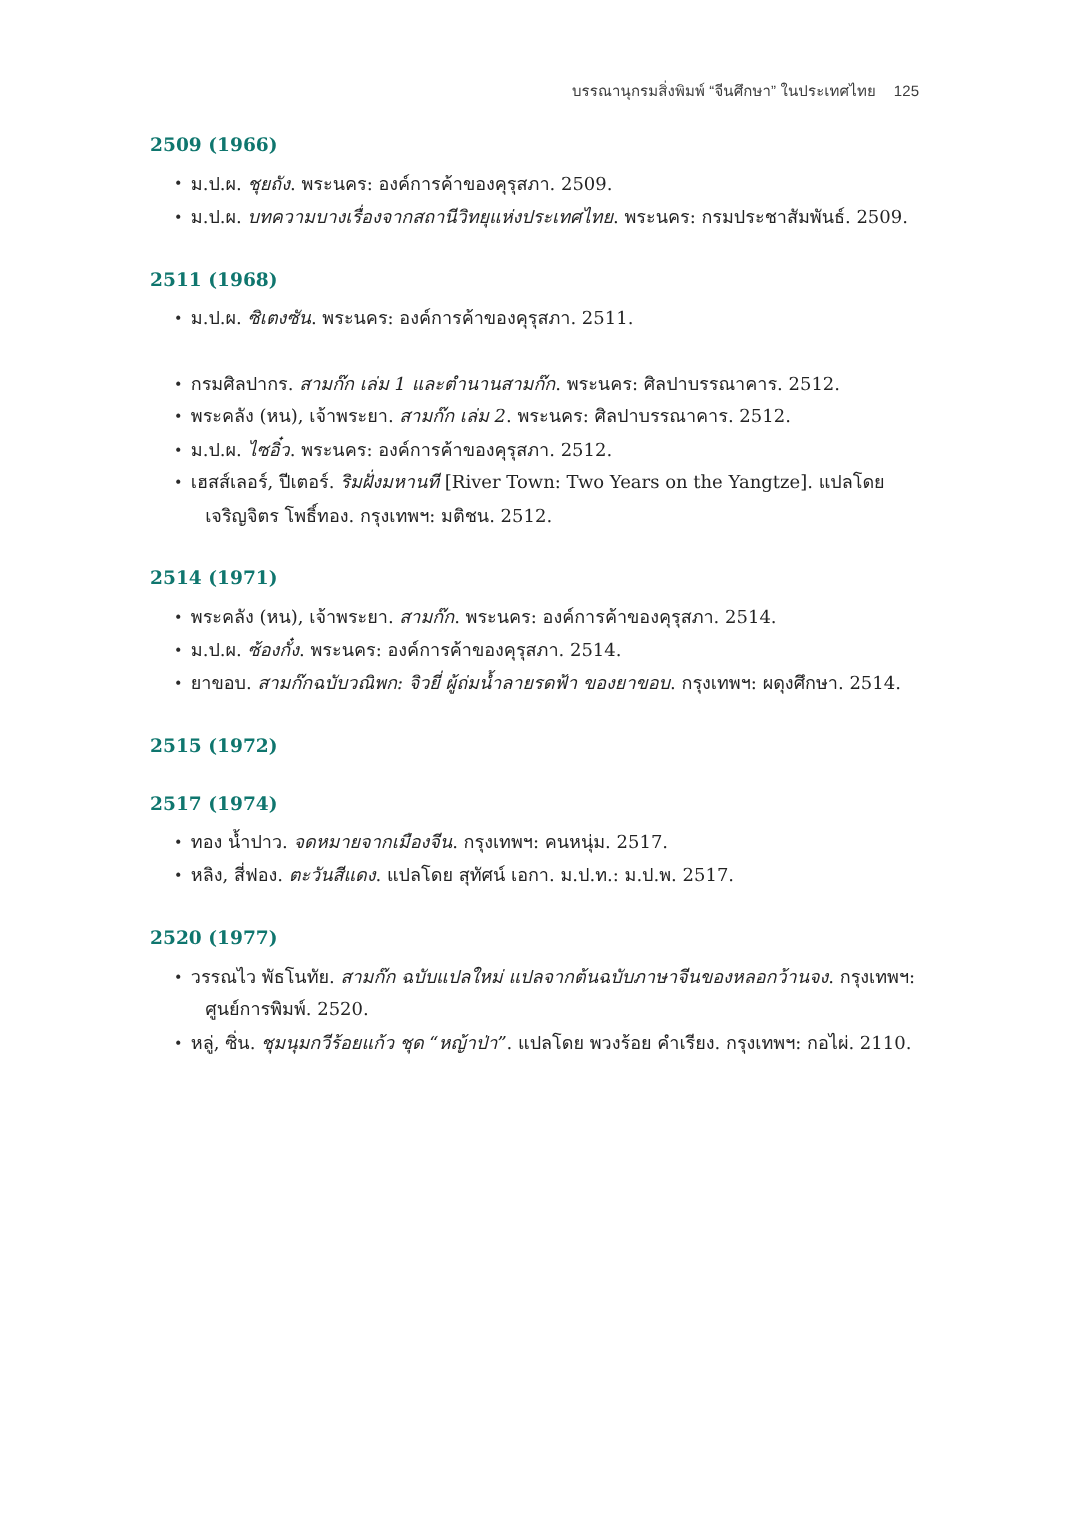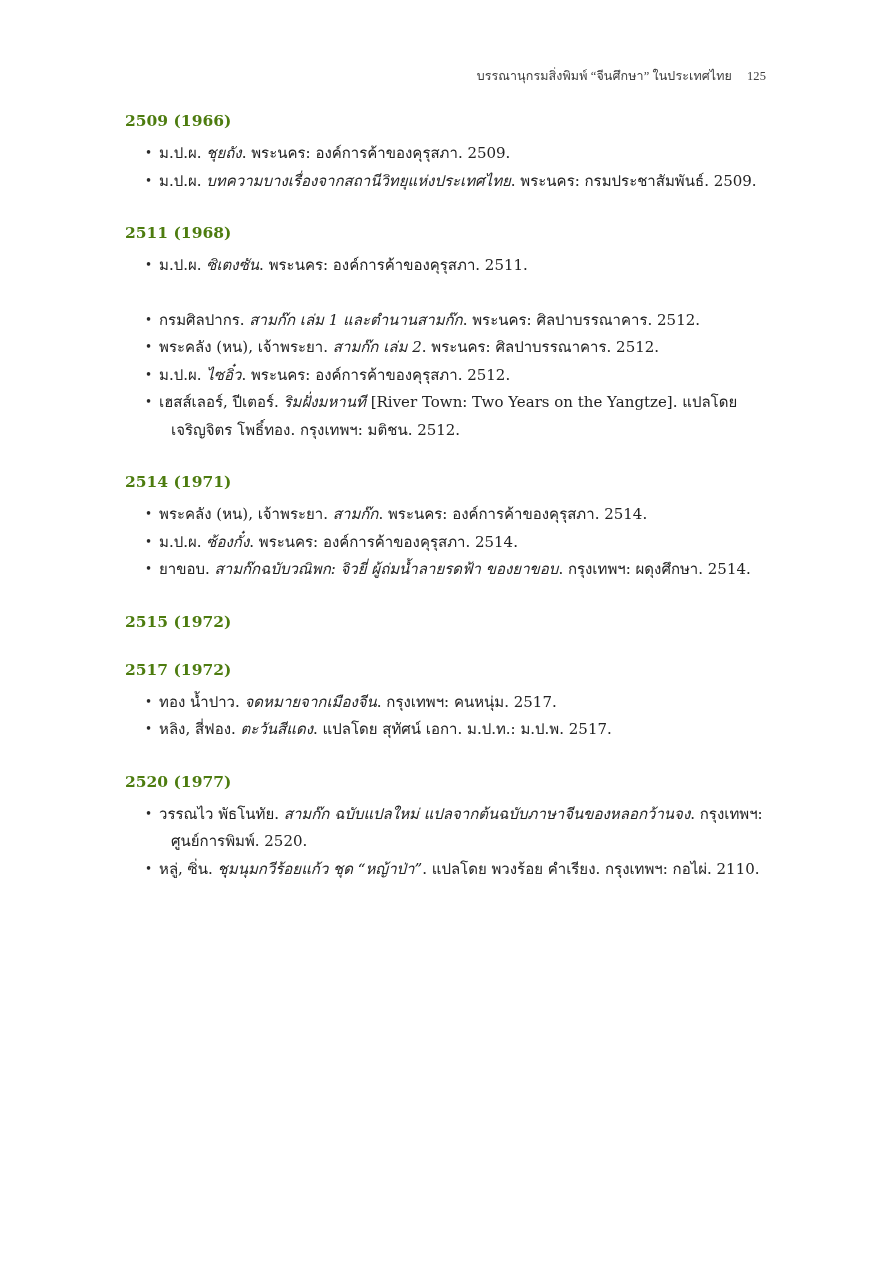--- a/index.html
+++ b/index.html
@@ -14,37 +14,37 @@
     color: #1f1f1f;
     overflow: hidden;
   }
   .running-header {
     position: absolute;
     top: 66px;
     right: 126px;
     display: flex;
     align-items: baseline;
     gap: 15px;
-    font-family: Liberation Serif, serif;
+    font-family: Liberation Sans, sans-serif;
     font-size: 12.5px;
     color: #3c3c3c;
     letter-spacing: 0.1px;
   }
   .content {
     position: absolute;
     left: 125px;
     top: 110px;
     width: 648px;
   }
   .section { margin-top: 27px; }
   .section:first-child { margin-top: 0; }
   .year-heading {
     font-size: 15.5px;
     font-weight: bold;
-    color: #4d7c0f;
+    color: #0f766e;
     line-height: 21px;
     margin-bottom: 9px;
     font-family: "DejaVu Serif", "Liberation Serif", serif;
   }
   .entries { list-style: none; }
   .entry {
     font-size: 15px;
     line-height: 27.5px;
     padding-left: 46px;
     text-indent: -26px;
@@ -100,21 +100,21 @@
           <ul class="entries">
             <li class="entry"><span class="bullet">•</span><span class="seg-plain">พระคลัง (หน), เจ้าพระยา. </span><span class="seg-italic">สามก๊ก</span><span class="seg-plain">. พระนคร: องค์การค้าของคุรุสภา. 2514.</span></li>
             <li class="entry"><span class="bullet">•</span><span class="seg-plain">ม.ป.ผ. </span><span class="seg-italic">ซ้องกั๋ง</span><span class="seg-plain">. พระนคร: องค์การค้าของคุรุสภา. 2514.</span></li>
             <li class="entry"><span class="bullet">•</span><span class="seg-plain">ยาขอบ. </span><span class="seg-italic">สามก๊กฉบับวณิพก: จิวยี่ ผู้ถ่มน้ำลายรดฟ้า ของยาขอบ</span><span class="seg-plain">. กรุงเทพฯ: ผดุงศึกษา. 2514.</span></li>
           </ul>
         </section>
         <section class="section">
           <h2 class="year-heading">2515 (1972)</h2>
         </section>
         <section class="section">
-          <h2 class="year-heading">2517 (1972)</h2>
+          <h2 class="year-heading">2517 (1974)</h2>
           <ul class="entries">
             <li class="entry"><span class="bullet">•</span><span class="seg-plain">ทอง น้ำปาว. </span><span class="seg-italic">จดหมายจากเมืองจีน</span><span class="seg-plain">. กรุงเทพฯ: คนหนุ่ม. 2517.</span></li>
             <li class="entry"><span class="bullet">•</span><span class="seg-plain">หลิง, สี่ฟอง. </span><span class="seg-italic">ตะวันสีแดง</span><span class="seg-plain">. แปลโดย สุทัศน์ เอกา. ม.ป.ท.: ม.ป.พ. 2517.</span></li>
           </ul>
         </section>
         <section class="section">
           <h2 class="year-heading">2520 (1977)</h2>
           <ul class="entries">
             <li class="entry"><span class="bullet">•</span><span class="seg-plain">วรรณไว พัธโนทัย. </span><span class="seg-italic">สามก๊ก ฉบับแปลใหม่ แปลจากต้นฉบับภาษาจีนของหลอกว้านจง</span><span class="seg-plain">. กรุงเทพฯ: ศูนย์การพิมพ์. 2520.</span></li>
             <li class="entry"><span class="bullet">•</span><span class="seg-plain">หลู่, ซิ่น. </span><span class="seg-italic">ชุมนุมกวีร้อยแก้ว ชุด “หญ้าป่า”</span><span class="seg-plain">. แปลโดย พวงร้อย คำเรียง. กรุงเทพฯ: กอไผ่. 2110.</span></li>

